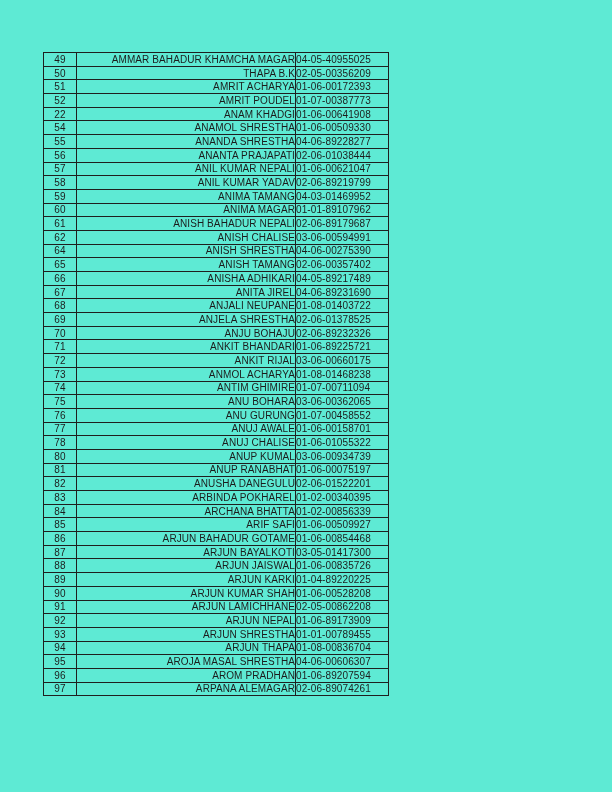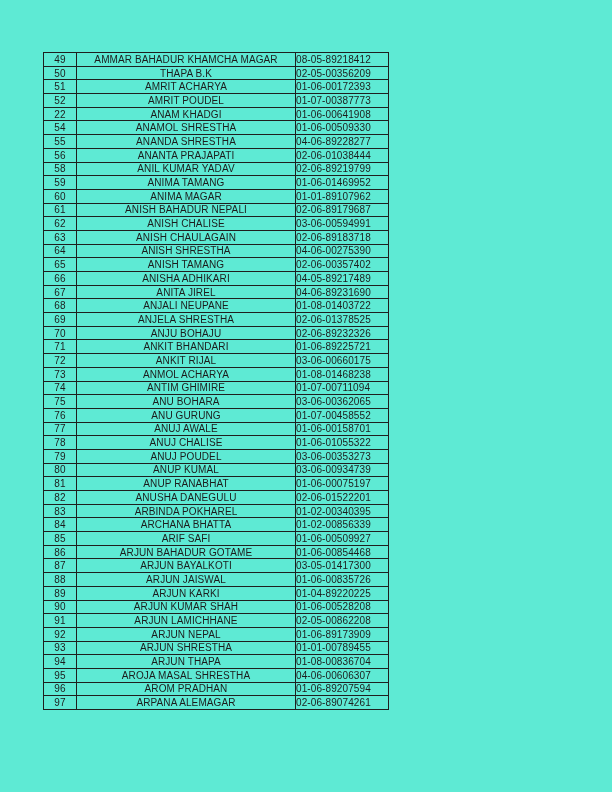--- a/index.html
+++ b/index.html
@@ -37,39 +37,39 @@
     white-space: nowrap;
     overflow: hidden;
     letter-spacing: 0.1px;
   }
   td.c-num {
     width: 32px;
     text-align: center;
   }
   td.c-name {
     width: 218px;
-    text-align: center;
+    text-align: right;
     padding-left: 4px;
   }
   td.c-id {
     width: 92px;
     text-align: left;
     padding-left: 3px;
   }
 </style>
 </head>
 <body>
 
 <div class="page">
   <table class="roster">
     <tbody>
   <tr>
     <td class="c-num">49</td>
     <td class="c-name">AMMAR BAHADUR KHAMCHA MAGAR</td>
-    <td class="c-id">08-05-89218412</td>
+    <td class="c-id">04-05-40955025</td>
   </tr>
 
   <tr>
     <td class="c-num">50</td>
     <td class="c-name">THAPA B.K</td>
     <td class="c-id">02-05-00356209</td>
   </tr>
 
   <tr>
     <td class="c-num">51</td>
@@ -100,56 +100,56 @@
     <td class="c-name">ANANDA SHRESTHA</td>
     <td class="c-id">04-06-89228277</td>
   </tr>
 
   <tr>
     <td class="c-num">56</td>
     <td class="c-name">ANANTA PRAJAPATI</td>
     <td class="c-id">02-06-01038444</td>
   </tr>
 
+  <tr>
+    <td class="c-num">57</td>
+    <td class="c-name">ANIL KUMAR NEPALI</td>
+    <td class="c-id">01-06-00621047</td>
+  </tr>
 
   <tr>
     <td class="c-num">58</td>
     <td class="c-name">ANIL KUMAR YADAV</td>
     <td class="c-id">02-06-89219799</td>
   </tr>
 
   <tr>
     <td class="c-num">59</td>
     <td class="c-name">ANIMA TAMANG</td>
-    <td class="c-id">01-06-01469952</td>
+    <td class="c-id">04-03-01469952</td>
   </tr>
 
   <tr>
     <td class="c-num">60</td>
     <td class="c-name">ANIMA MAGAR</td>
     <td class="c-id">01-01-89107962</td>
   </tr>
 
   <tr>
     <td class="c-num">61</td>
     <td class="c-name">ANISH BAHADUR NEPALI</td>
     <td class="c-id">02-06-89179687</td>
   </tr>
 
   <tr>
     <td class="c-num">62</td>
     <td class="c-name">ANISH CHALISE</td>
     <td class="c-id">03-06-00594991</td>
   </tr>
 
-  <tr>
-    <td class="c-num">63</td>
-    <td class="c-name">ANISH CHAULAGAIN</td>
-    <td class="c-id">02-06-89183718</td>
-  </tr>
 
   <tr>
     <td class="c-num">64</td>
     <td class="c-name">ANISH SHRESTHA</td>
     <td class="c-id">04-06-00275390</td>
   </tr>
 
   <tr>
     <td class="c-num">65</td>
     <td class="c-name">ANISH TAMANG</td>
@@ -227,25 +227,20 @@
     <td class="c-name">ANUJ AWALE</td>
     <td class="c-id">01-06-00158701</td>
   </tr>
 
   <tr>
     <td class="c-num">78</td>
     <td class="c-name">ANUJ CHALISE</td>
     <td class="c-id">01-06-01055322</td>
   </tr>
 
-  <tr>
-    <td class="c-num">79</td>
-    <td class="c-name">ANUJ POUDEL</td>
-    <td class="c-id">03-06-00353273</td>
-  </tr>
 
   <tr>
     <td class="c-num">80</td>
     <td class="c-name">ANUP KUMAL</td>
     <td class="c-id">03-06-00934739</td>
   </tr>
 
   <tr>
     <td class="c-num">81</td>
     <td class="c-name">ANUP RANABHAT</td>

